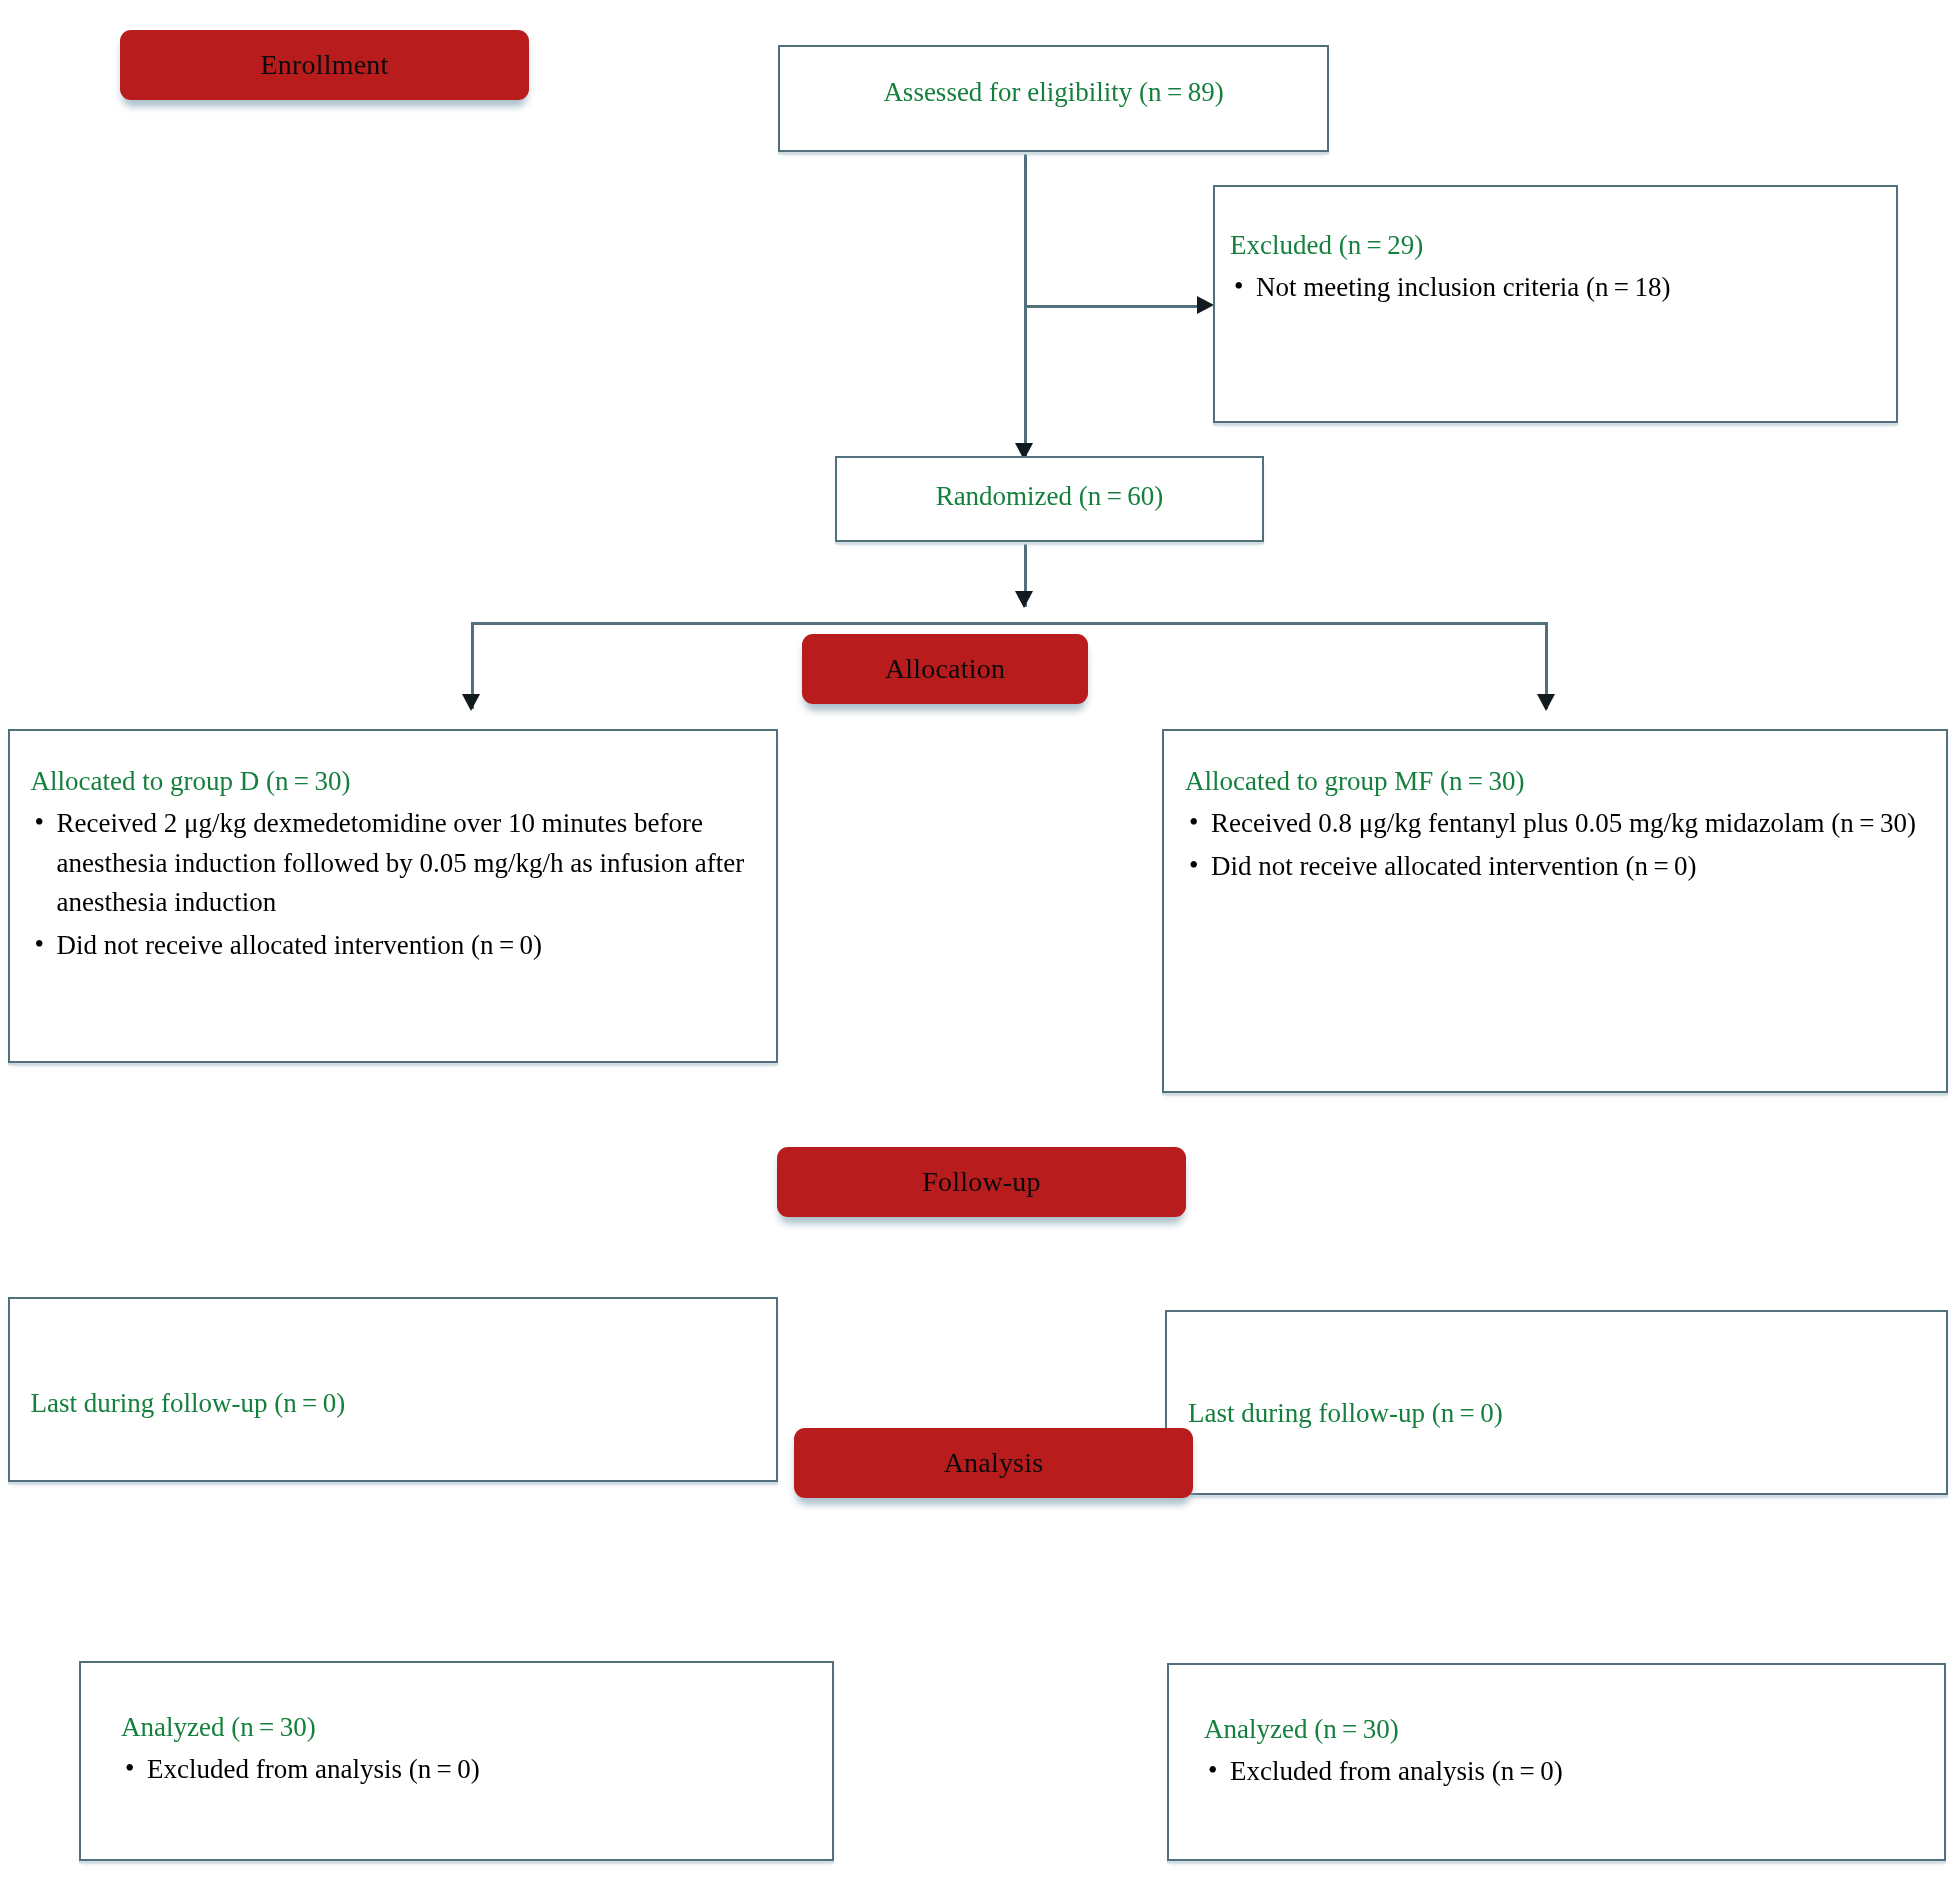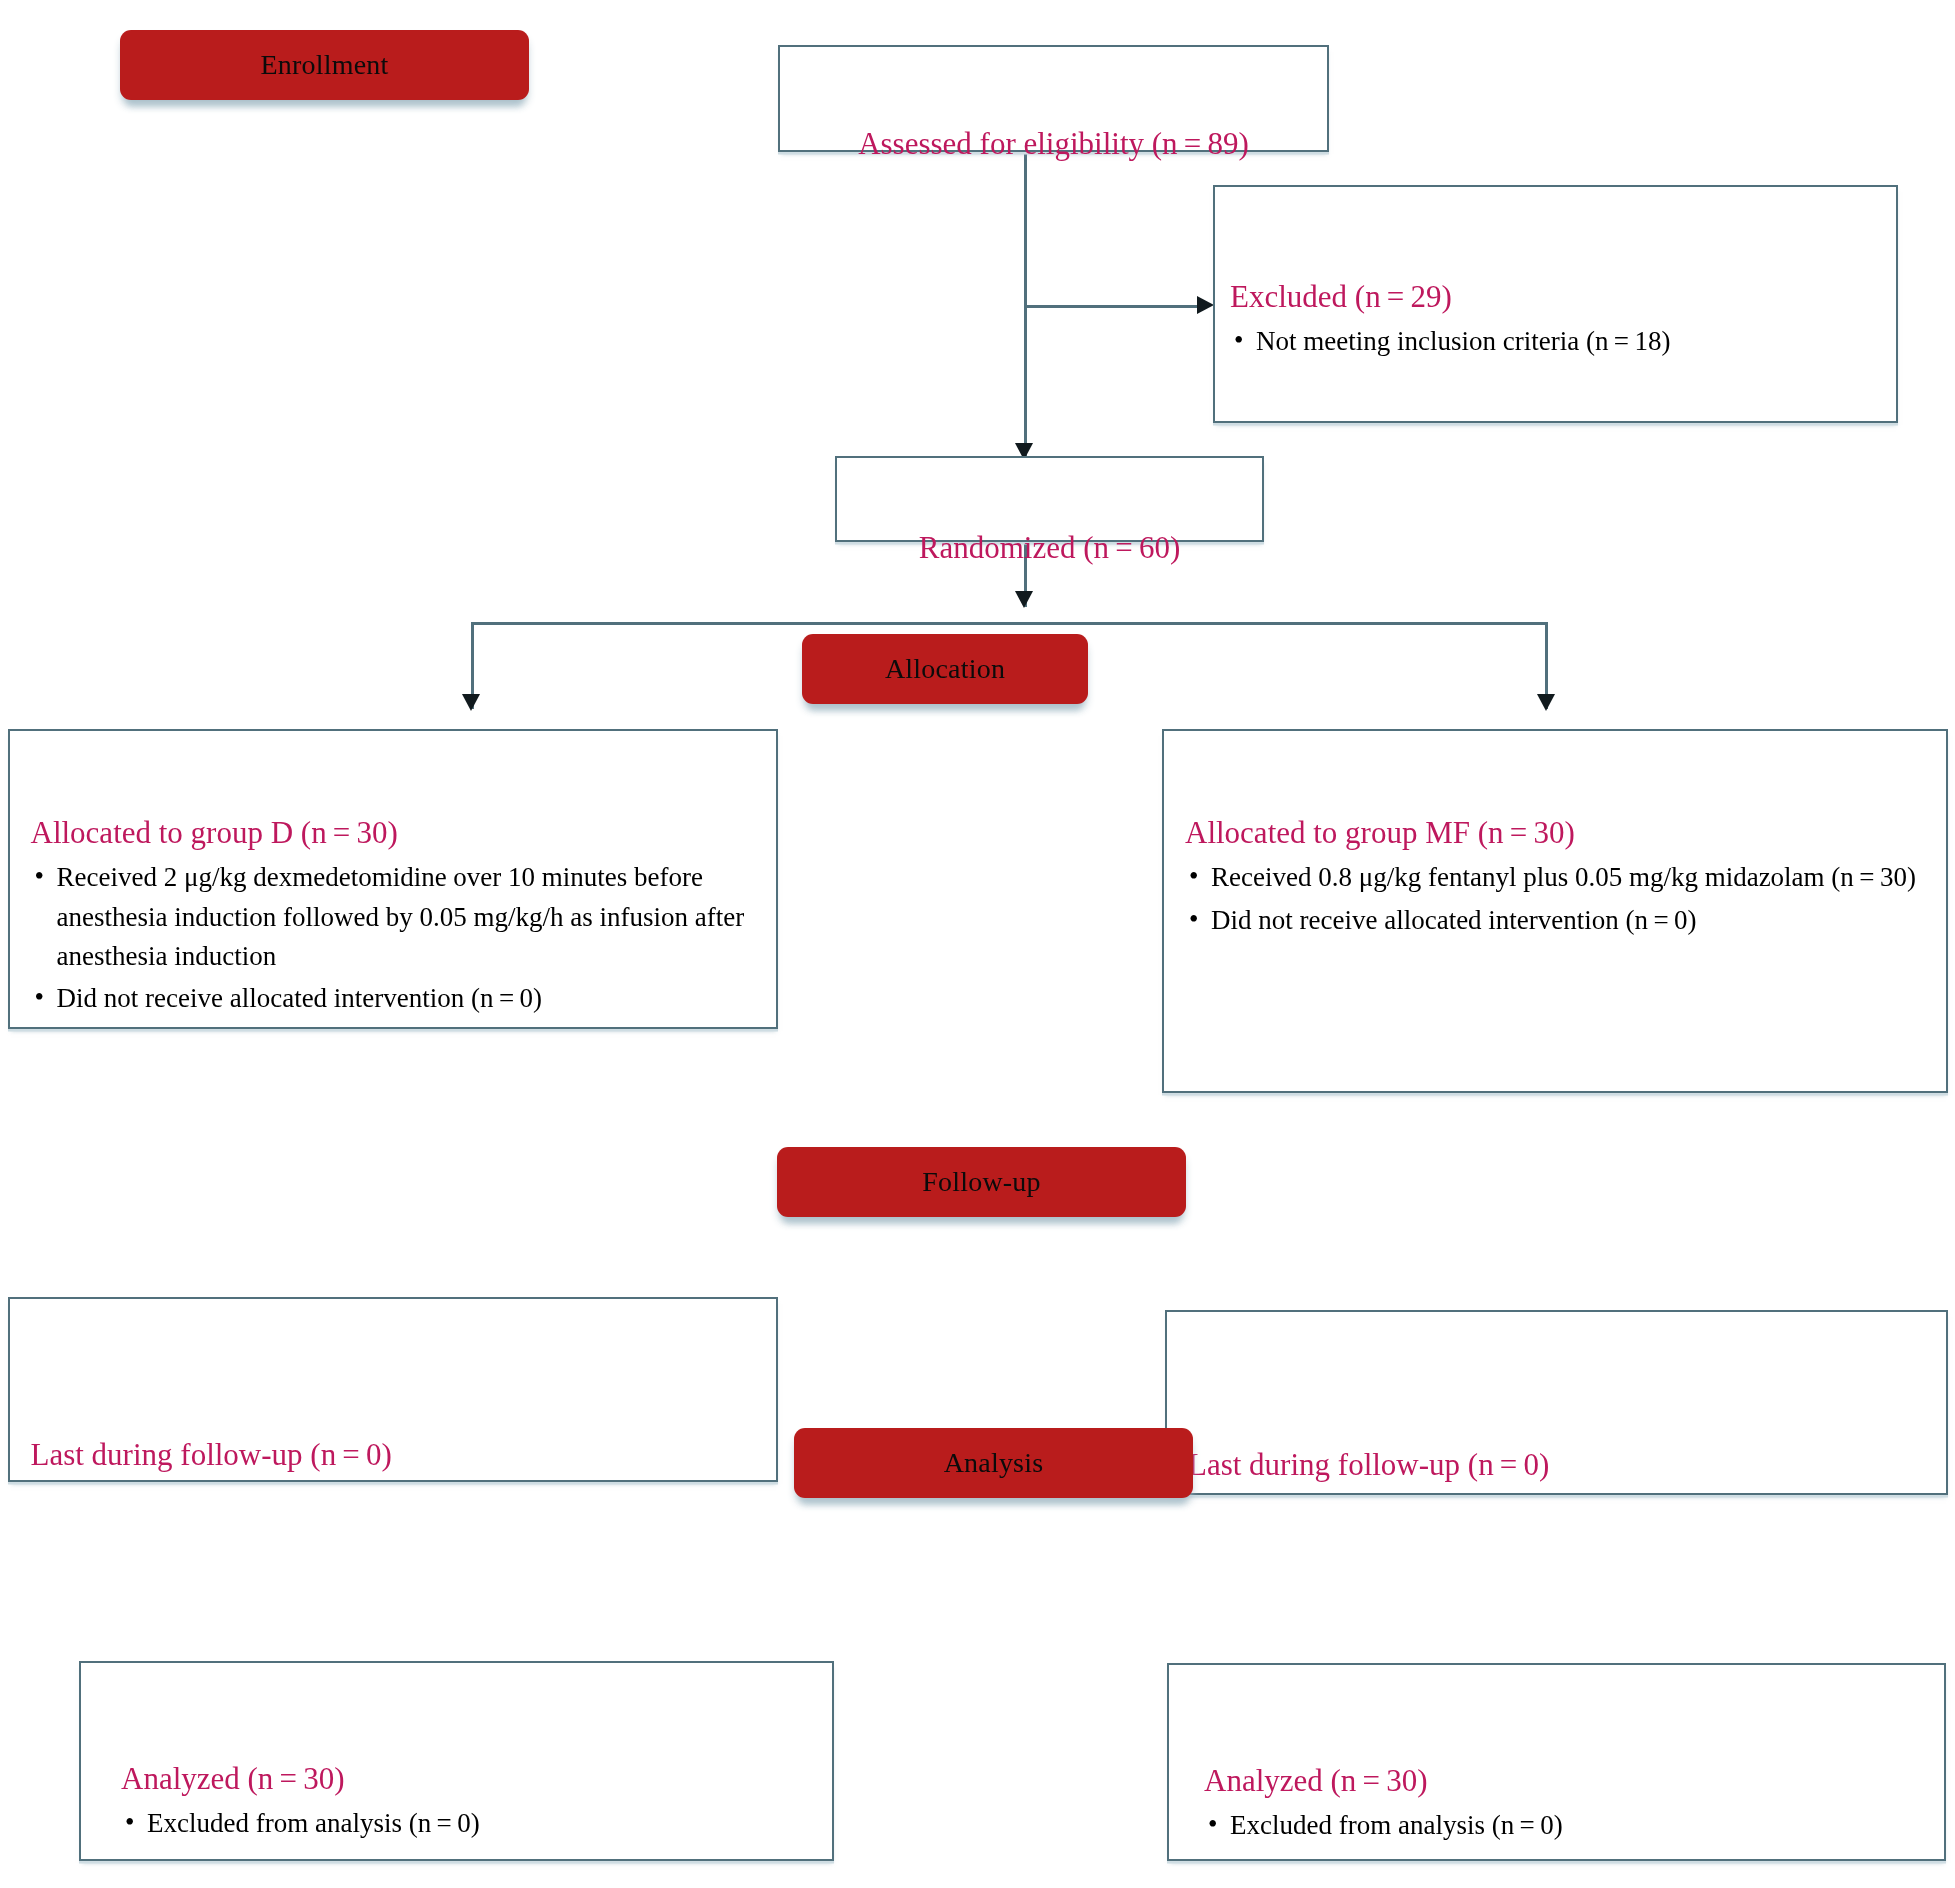--- a/index.html
+++ b/index.html
@@ -45,25 +45,24 @@
     z-index: 4;
   }
   .box-inner {
     position: absolute;
     left: 0;
     right: 0;
     padding: 0 15px;
     box-sizing: border-box;
   }
   .box-line {
-    font-size: 31px;
+    font-size: 27px;
     line-height: 1.46;
-    color: #be185d;
+    color: #15803d;
     white-space: nowrap;
-    margin-top: 48px;
   }
   .box-center {
     text-align: center;
   }
   ul.blist {
     list-style: none;
     margin: 0;
     padding: 0;
   }
   ul.blist > li {
@@ -154,21 +153,21 @@
   <div class="hline" style="left:471px; top:622px; width:1077px;"></div>
   <div class="vline" style="left:471px; top:622px; height:87px;"></div>
   <div class="vline" style="left:1545px; top:622px; height:87px;"></div>
   <div class="arrow-down" style="left:462px; top:694px;"></div>
   <div class="arrow-down" style="left:1537px; top:694px;"></div>
 
   <div class="banner" style="left:802px; top:634px; width:286px; height:70px;">
     <span>Allocation</span>
   </div>
 
-  <div class="box" style="left:7.5px; top:729px; width:770px; height:300px;padding-left:28px;">
+  <div class="box" style="left:7.5px; top:729px; width:770px; height:334px;padding-left:28px;">
     <div class="box-inner" style="top:31px; padding:0 29px 0 21px;">
       <div class="box-line">Allocated to group D (n = 30)</div>
       <ul class="blist">
         <li class="wrapli">Received 2 μg/kg dexmedetomidine over 10 minutes before anesthesia induction followed by 0.05 mg/kg/h as infusion after anesthesia induction</li>
         <li>Did not receive allocated intervention (n = 0)</li>
       </ul>
     </div>
   </div>
 
   <div class="box" style="left:1162px; top:729px; width:786px; height:364px;">

